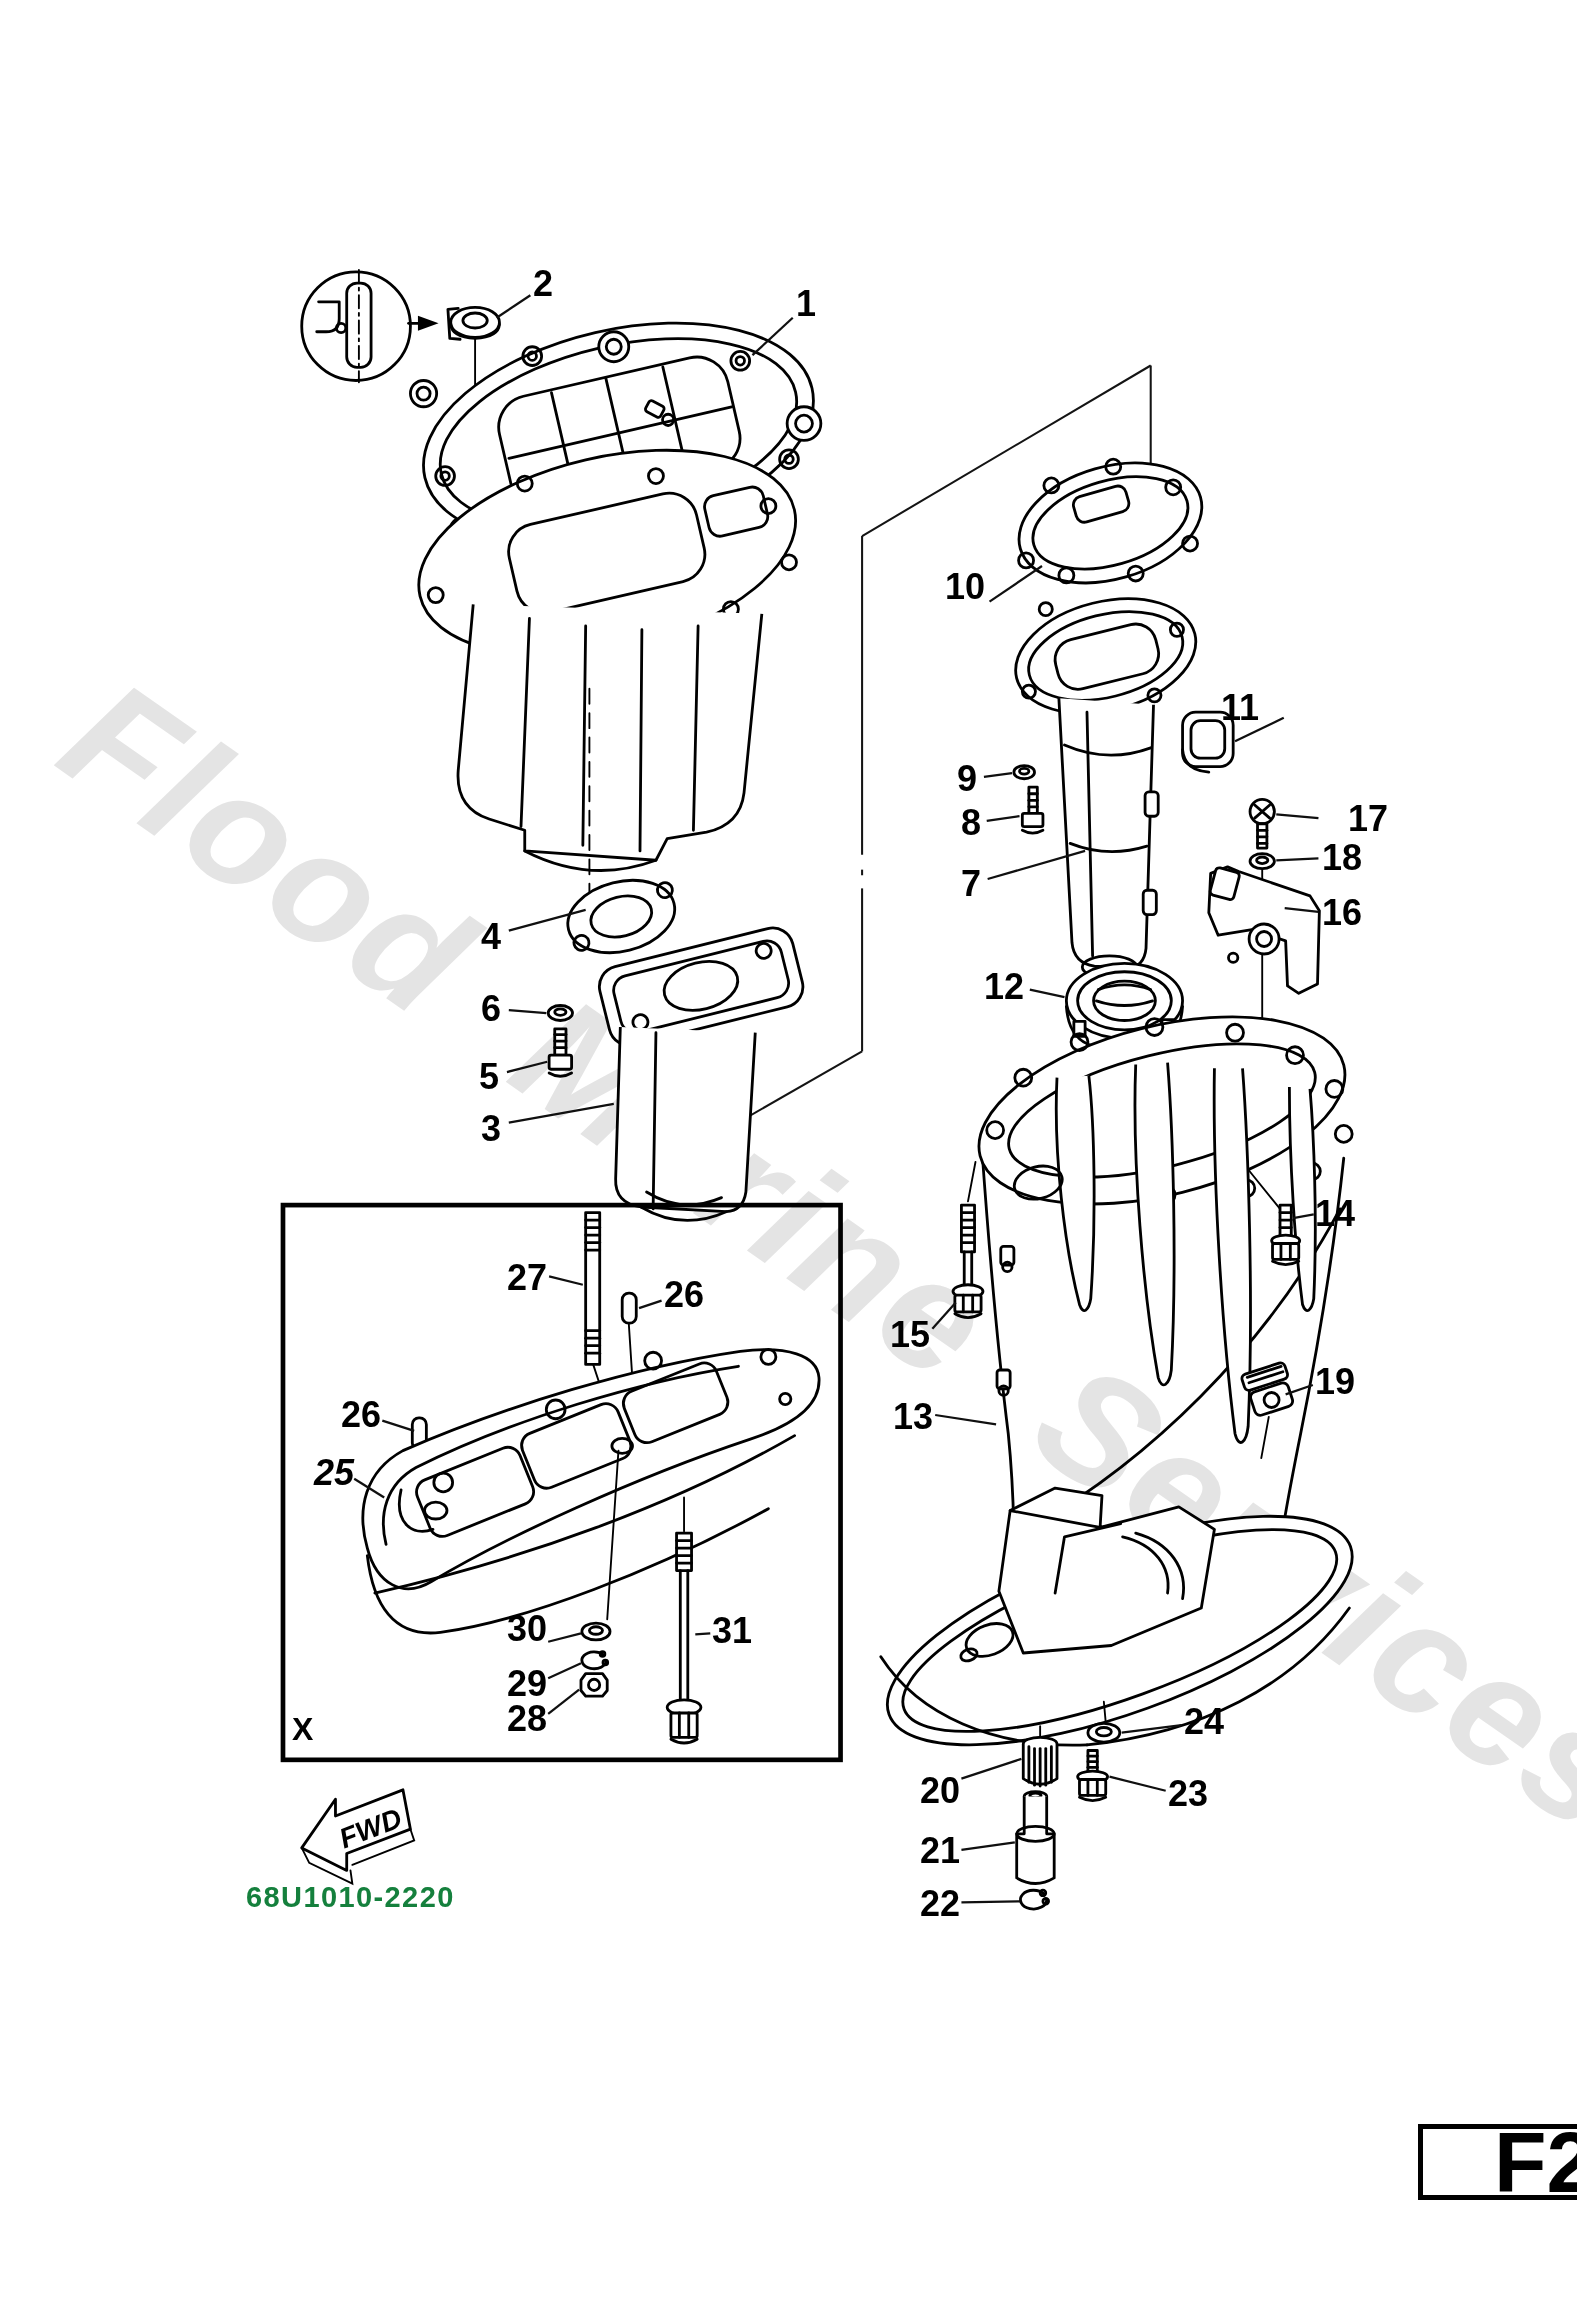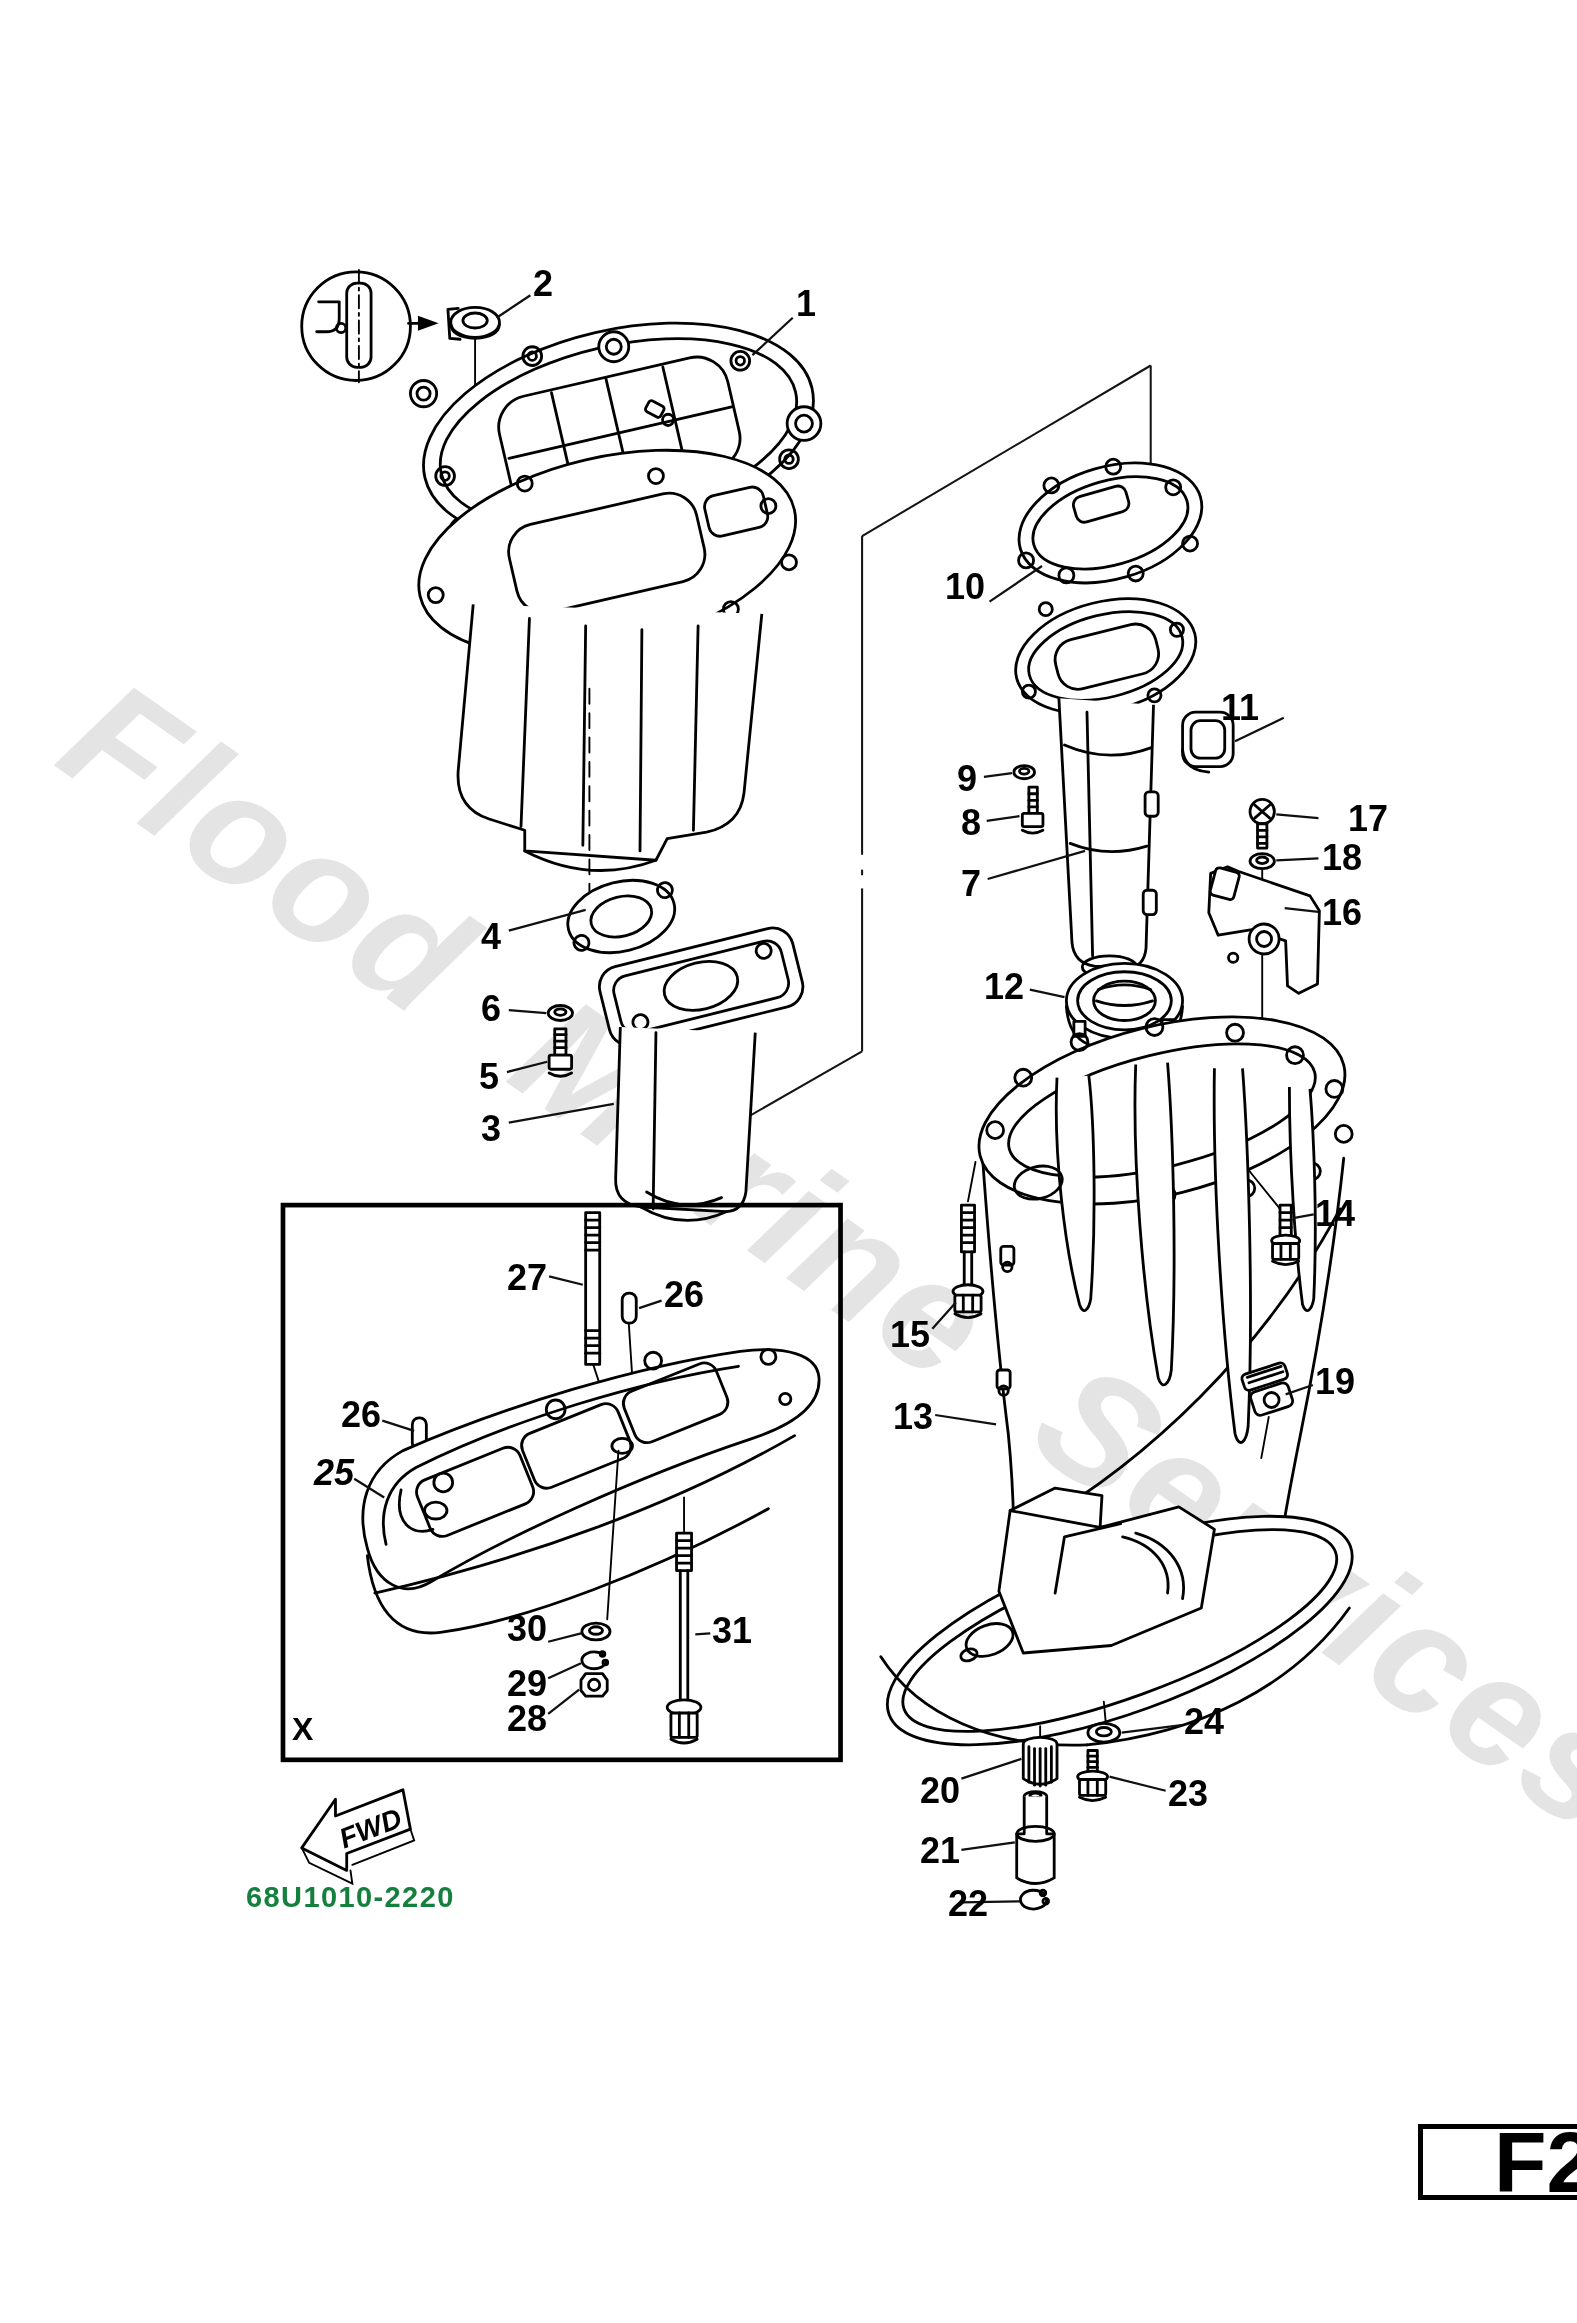--- a/index.html
+++ b/index.html
@@ -537,21 +537,21 @@
       <div class="callout" style="left: 1004px; top: 987px;">12</div>
       <div class="callout" style="left: 913px; top: 1417px;">13</div>
       <div class="callout" style="left: 1335px; top: 1214px;">14</div>
       <div class="callout" style="left: 910px; top: 1335px;">15</div>
       <div class="callout" style="left: 1342px; top: 913px;">16</div>
       <div class="callout" style="left: 1342px; top: 819px; margin-left: 26px;">17</div>
       <div class="callout" style="left: 1342px; top: 858px;">18</div>
       <div class="callout" style="left: 1335px; top: 1382px;">19</div>
       <div class="callout" style="left: 940px; top: 1783px; margin-top: 8px;">20</div>
       <div class="callout" style="left: 940px; top: 1851px;">21</div>
-      <div class="callout" style="left: 940px; top: 1904px; margin-left: 28px;">22</div>
+      <div class="callout" style="left: 940px; top: 1904px;">22</div>
       <div class="callout" style="left: 1188px; top: 1794px;">23</div>
       <div class="callout" style="left: 1204px; top: 1722px;">24</div>
       <div class="callout" style="left: 334px; top: 1473px; font-style: italic;">25</div>
       <div class="callout" style="left: 684px; top: 1295px;">26</div>
       <div class="callout" style="left: 361px; top: 1415px;">26</div>
       <div class="callout" style="left: 527px; top: 1278px;">27</div>
       <div class="callout" style="left: 527px; top: 1719px;">28</div>
       <div class="callout" style="left: 527px; top: 1684px;">29</div>
       <div class="callout" style="left: 527px; top: 1585px; margin-top: 44px;">30</div>
       <div class="callout" style="left: 732px; top: 1631px;">31</div>

